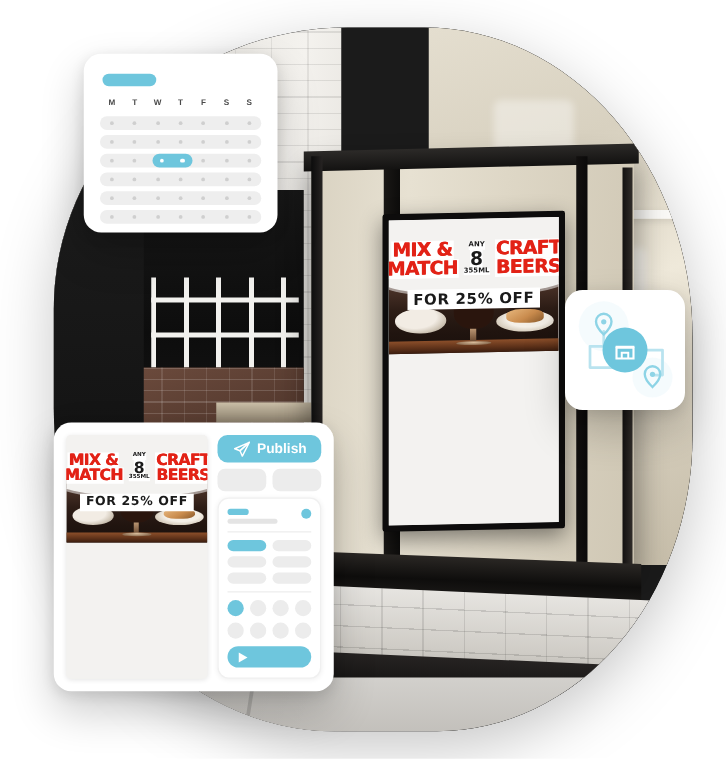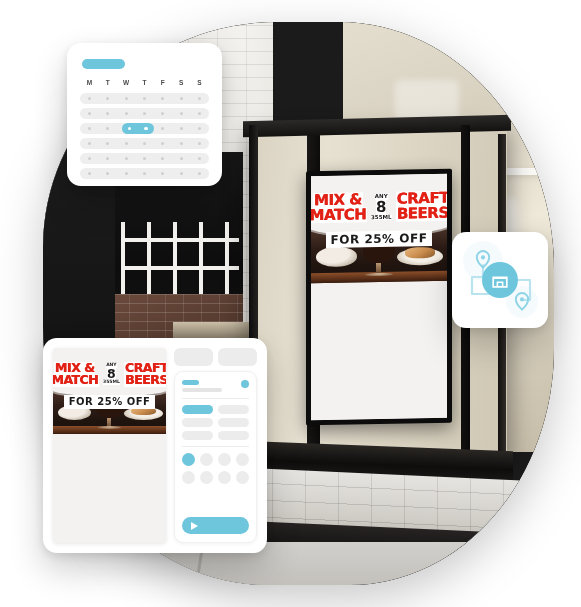--- a/index.html
+++ b/index.html
@@ -636,20 +636,27 @@
               <span class="ad-red">CRAFT</span>
               <span class="ad-red">BEERS</span>
             </div>
           </div>
           <span class="ad-off">FOR 25% OFF</span>
         </div>
       </div>
     </div>
 
     <div class="editor-panel">
+      <div class="publish-btn">
+        <svg viewBox="0 0 24 24" fill="none" stroke="#ffffff" stroke-width="1.8" stroke-linejoin="round" stroke-linecap="round">
+          <path d="M21.5 3 L2.8 11.2 L9.6 13.8 L21.5 3 Z"></path>
+          <path d="M21.5 3 L12.6 20.6 L9.6 13.8 L21.5 3 Z"></path>
+        </svg>
+        <span>Publish</span>
+      </div>
 
       <div class="btn-row">
         <div class="ghost-btn"></div>
         <div class="ghost-btn"></div>
       </div>
 
       <div class="props-panel">
         <div class="props-head">
           <div class="props-head-left">
             <div class="lbl-blue"></div>

